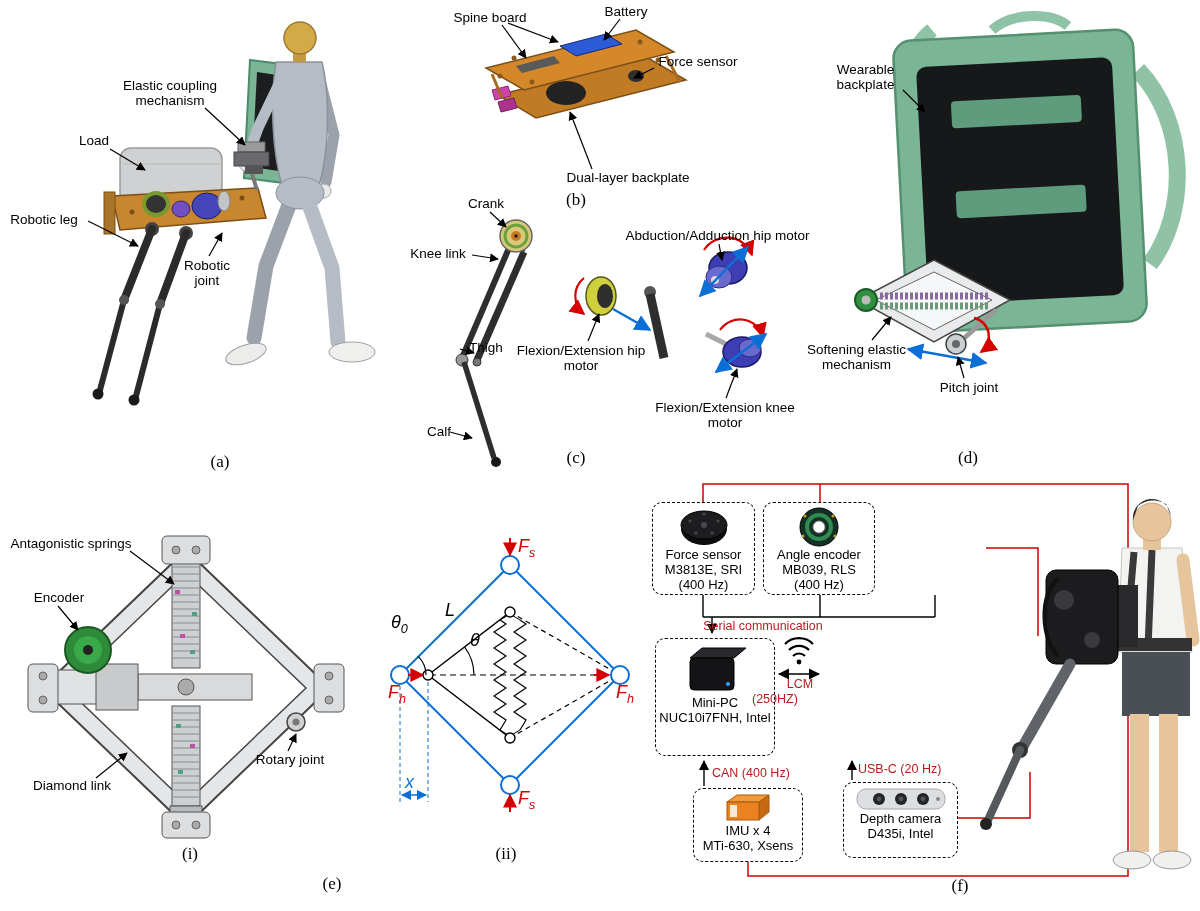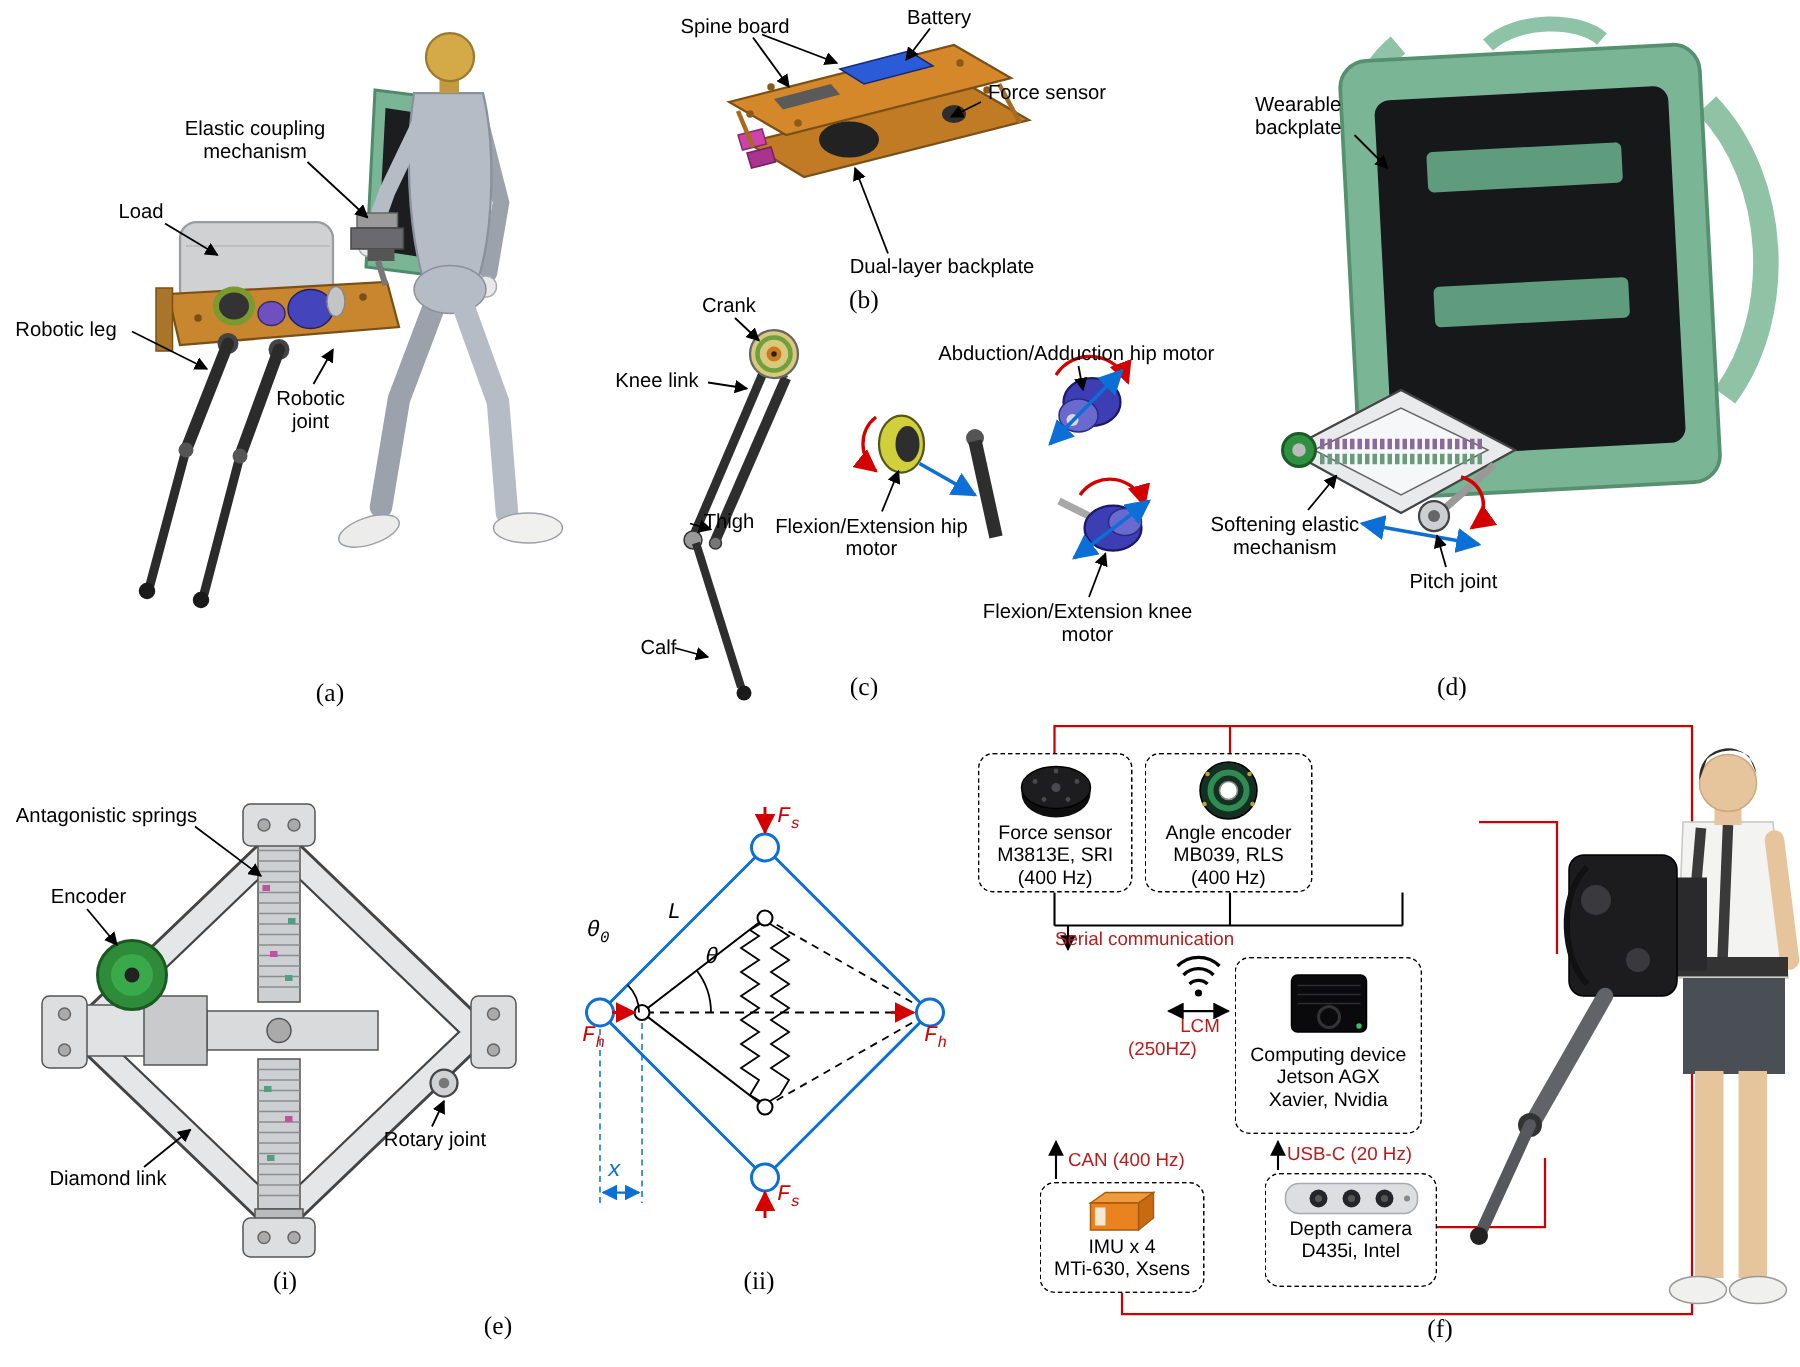--- a/index.html
+++ b/index.html
@@ -1,21 +1,21 @@
 <!DOCTYPE html>
 <html><head>
 <meta charset="utf-8">
 <style>
   *{margin:0;padding:0;box-sizing:border-box}
   body{background:#fff;font-family:"Liberation Sans",sans-serif}
   #fig{position:relative;width:1200px;height:911px;background:#fff;overflow:hidden}
   #art{position:absolute;left:0;top:0;z-index:1}
   .lbl{position:absolute;z-index:3;font-size:13.5px;line-height:1.12;color:#000;text-align:center}
   .cap{position:absolute;z-index:3;font-family:"Liberation Serif",serif;font-size:17px;text-align:center}
-  .math{position:absolute;z-index:3;font-family:Liberation Mono, monospace;font-style:italic;font-size:15px}
+  .math{position:absolute;z-index:3;font-family:Liberation Sans, sans-serif;font-style:italic;font-size:18px}
   .math sub{font-size:70%}
   .math.red{color:#d40000}
   .math.blue{color:#0b6fd6}
   .fbox{position:absolute;z-index:2;border:1.6px dashed #000;border-radius:10px;background:#fff;
         display:flex;flex-direction:column;align-items:center;justify-content:flex-start;padding-top:3px;text-align:center}
   .fbox .t{font-size:13px;line-height:1.15}
   .fbox .m{font-size:13px;line-height:1.15}
   .flabel{position:absolute;z-index:3;font-size:12.5px;line-height:1.1;color:#b91c1c}
   .aa{stroke:#000;stroke-width:1.2;marker-end:url(#mA);fill:none}
 </style>
@@ -359,32 +359,30 @@
         <circle cx="42" cy="10" r="1.5" fill="#c8a030"></circle>
     <circle cx="12" cy="30" r="1.5" fill="#c8a030"></circle>
         <circle cx="44" cy="30" r="1.5" fill="#c8a030"></circle>
   </svg>
   <div class="t">Angle encoder</div>
   <div class="m">MB039, RLS</div>
   <div class="m">(400 Hz)</div>
 </div>
 
 
-
-<div class="fbox" style="left:823px;top:638px;width:125px;height:118px">
+<div class="fbox" style="left:655px;top:638px;width:120px;height:118px">
   <svg width="70" height="54" viewBox="0 0 70 54">
-    <rect x="10" y="8" width="50" height="38" rx="4" fill="#0a0a0c" stroke="#000"></rect>
-    <path d="M14,15 h42 M14,21 h42 M14,27 h42" stroke="#2e2e32"></path>
-    <circle cx="35" cy="36" r="7" fill="none" stroke="#333" stroke-width="2"></circle>
-    <circle cx="55" cy="42" r="1.8" fill="#3ac060"></circle>
+    <polygon points="10,16 22,6 66,6 54,16" fill="#2a2a2e" stroke="#000"></polygon>
+    <rect x="10" y="16" width="44" height="32" rx="4" fill="#141416" stroke="#000"></rect>
+    <circle cx="48" cy="42" r="2" fill="#3aa0ff"></circle>
   </svg>
-  <div class="t">Computing device</div>
-  <div class="m">Jetson AGX</div>
-  <div class="m">Xavier, Nvidia</div>
-</div>
+  <div class="t">Mini-PC</div>
+  <div class="m">NUC10i7FNH, Intel</div>
+</div>
+
 
 <div class="fbox" style="left:693px;top:788px;width:110px;height:74px">
   <svg width="54" height="32" viewBox="0 0 54 32">
     <polygon points="6,10 16,3 48,3 38,10" fill="#f09a3c" stroke="#a85a10"></polygon>
     <polygon points="38,10 48,3 48,20 38,28" fill="#c76a12" stroke="#a85a10"></polygon>
     <rect x="6" y="10" width="32" height="18" fill="#ea831f" stroke="#a85a10"></rect>
     <rect x="9" y="13" width="7" height="12" fill="#f4ead4"></rect>
   </svg>
   <div class="t">IMU x 4</div>
   <div class="m">MTi-630, Xsens</div>

